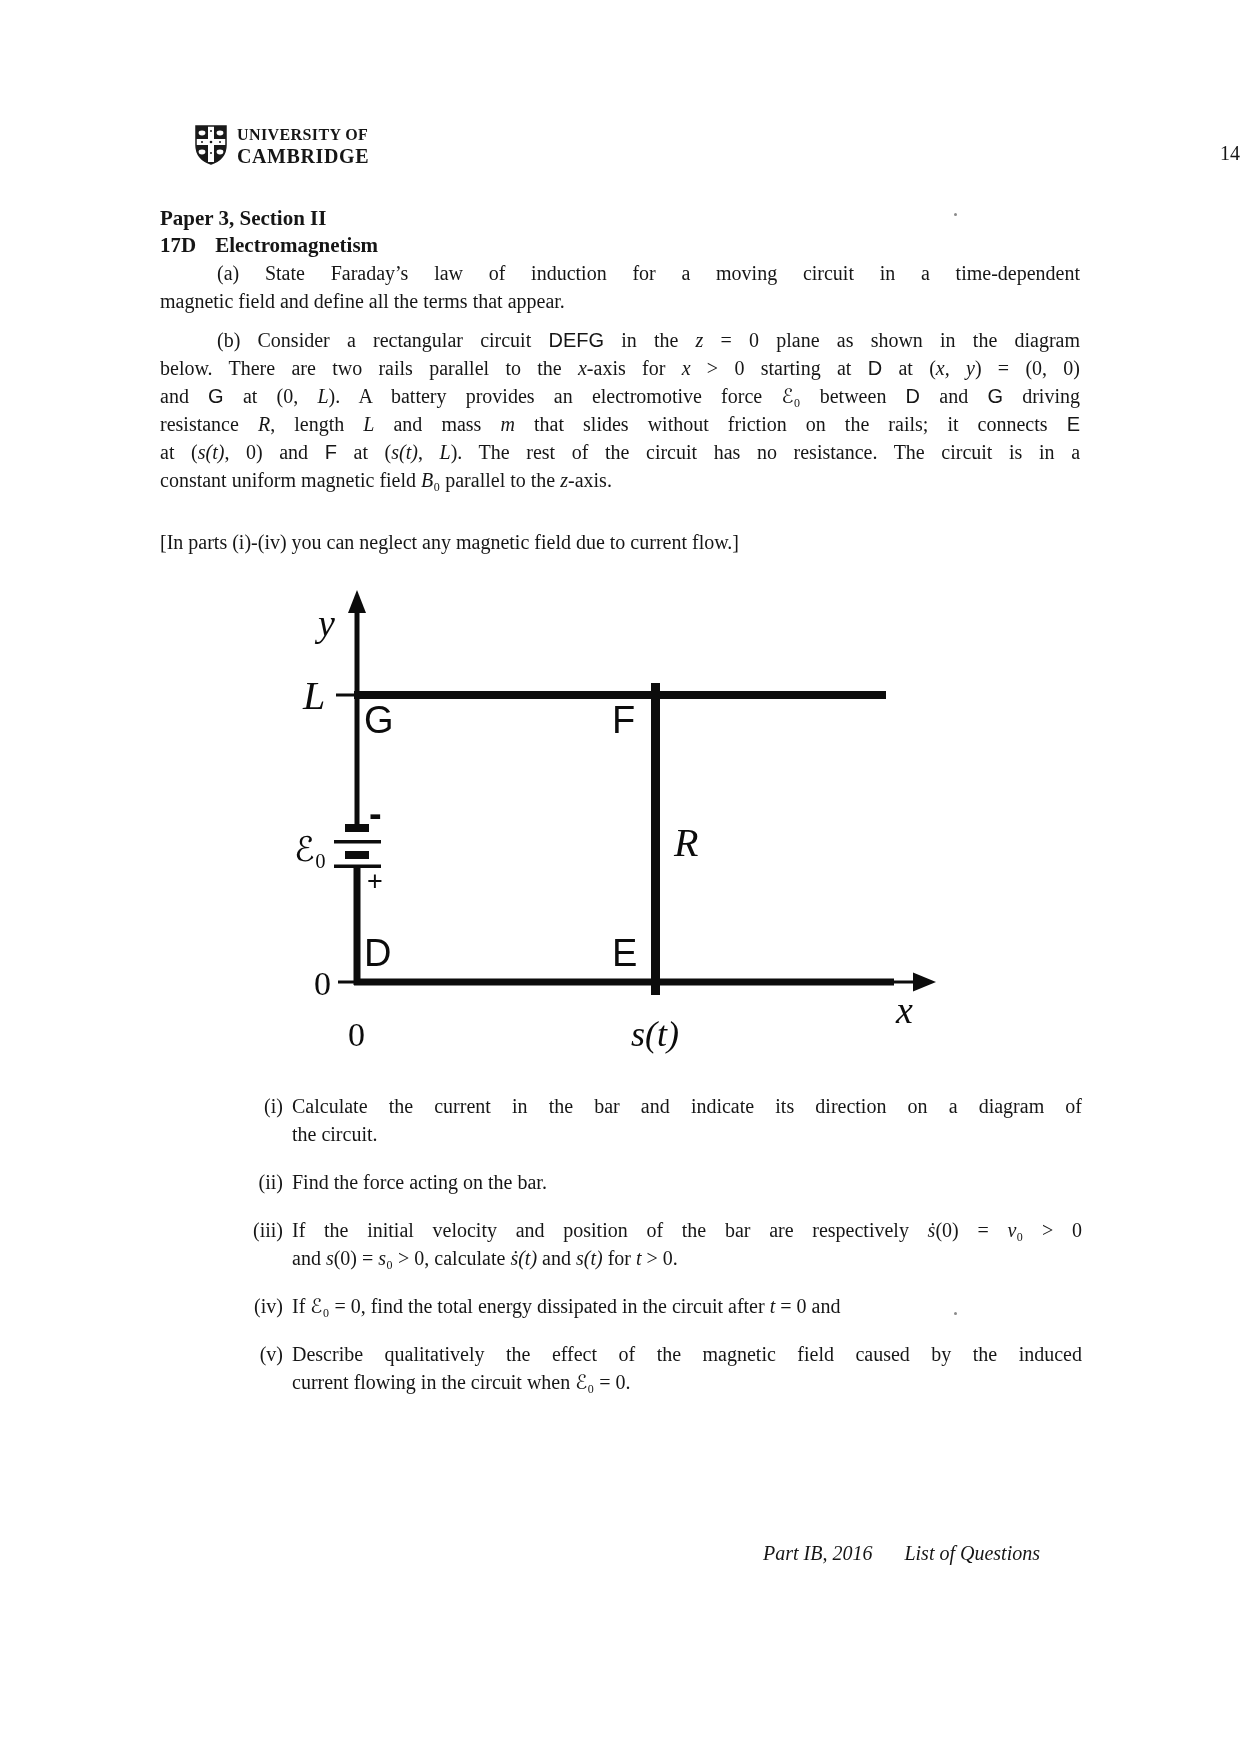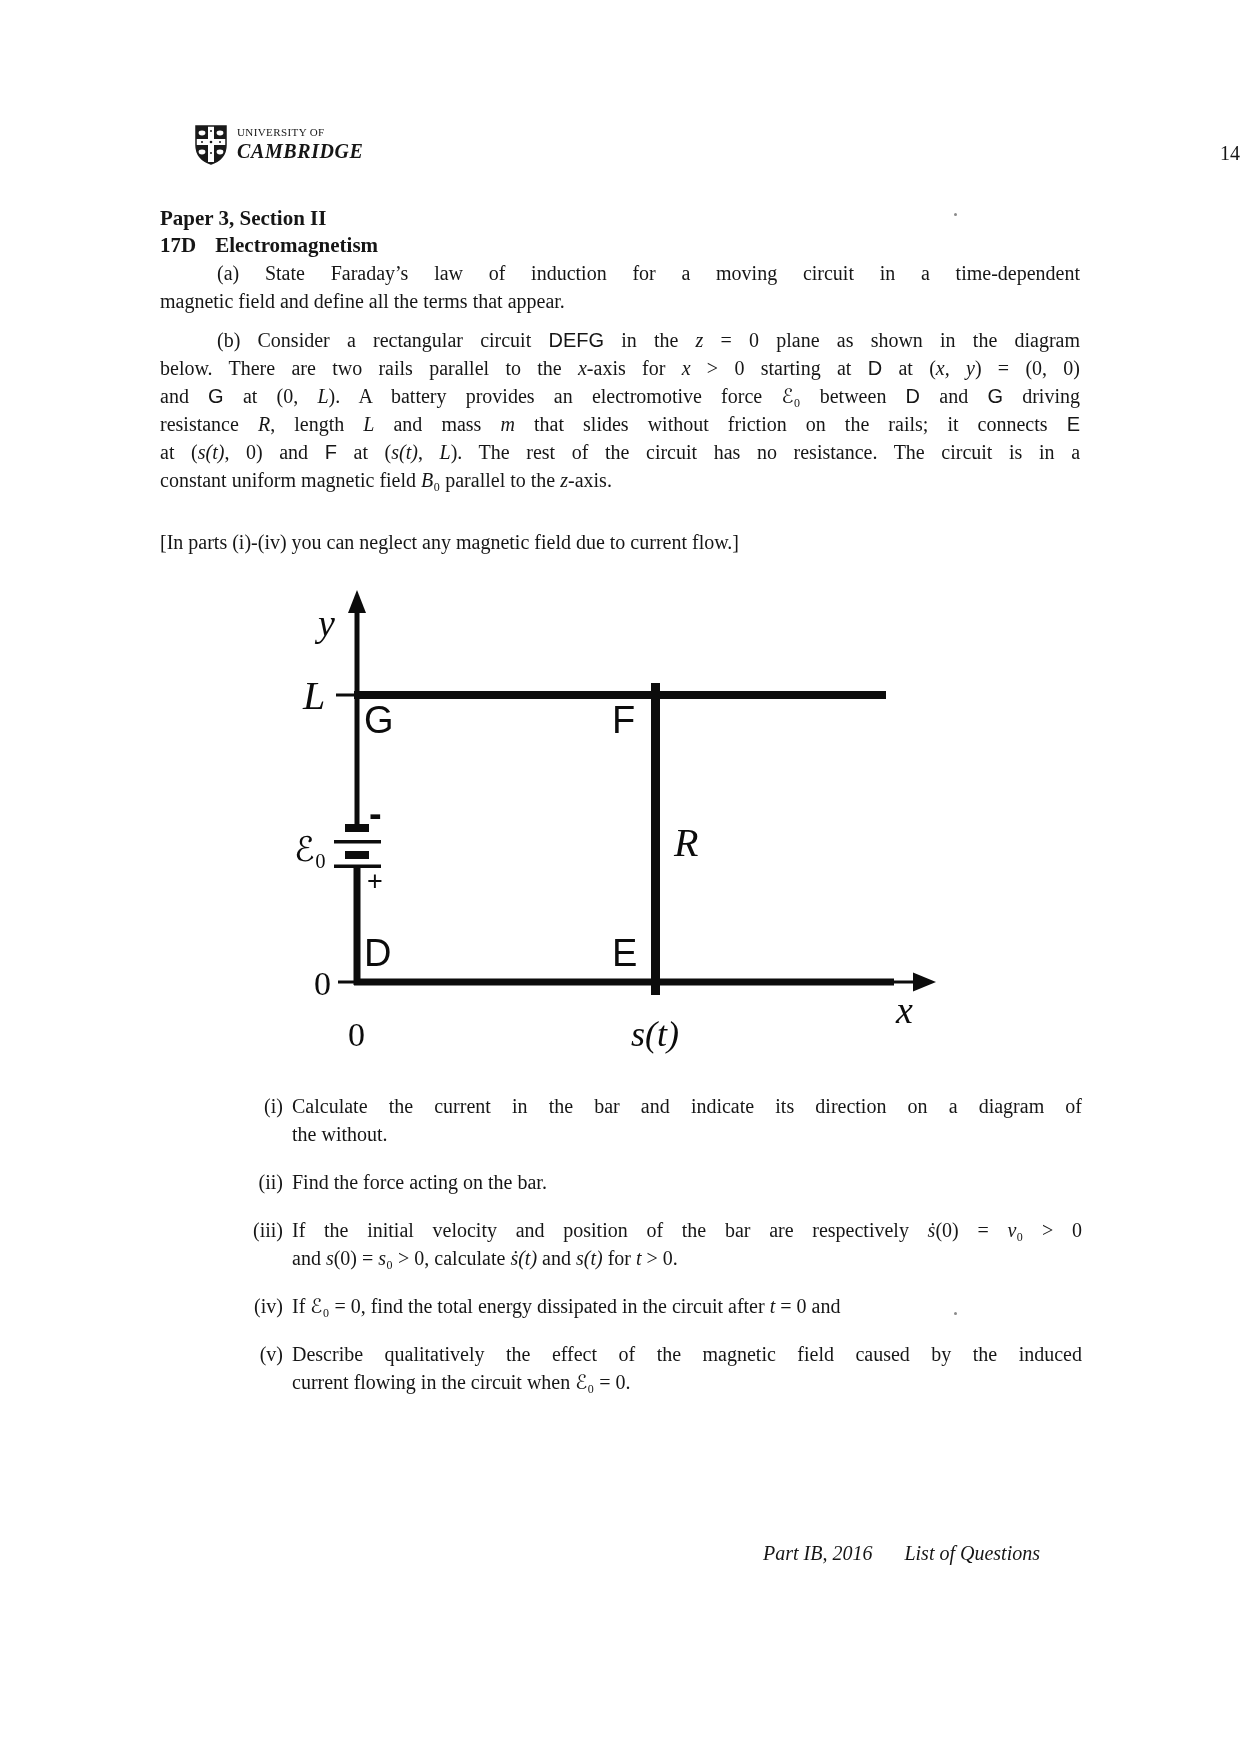--- a/index.html
+++ b/index.html
@@ -6,22 +6,22 @@
   body {
     width:1240px; height:1755px; position:relative; background:#ffffff;
     font-family:"Liberation Serif","DejaVu Serif","DejaVu Sans",serif;
     color:#161616;
   }
   .abs { position:absolute; }
 
   
   #crest { position:absolute; left:195px; top:125px; width:32px; height:40px; }
   #wordmark { position:absolute; left:237px; top:127px; line-height:1; }
-  #wordmark .l1 { font-size:11px; font-weight:normal; letter-spacing:.4px; }
-  #wordmark .l2 { font-size:20px; font-weight:bold; letter-spacing:.6px; margin-top:3px;font-style:italic; }
+  #wordmark .l1 { font-size:16px; font-weight:bold; letter-spacing:.4px; }
+  #wordmark .l2 { font-size:20px; font-weight:bold; letter-spacing:.6px; margin-top:3px; }
   #pagenum { position:absolute; left:0; top:142px; width:1240px; text-align:right; font-size:20px; }
 
   
   #title1 { position:absolute; left:160px; top:206px; font-size:21px; font-weight:bold; }
   #title2 { position:absolute; left:160px; top:233px; font-size:21px; font-weight:bold; }
   #title2 .subject { margin-left:19px; }
 
   
   .para { position:absolute; left:160px; width:920px; font-size:20px; }
   .jline { line-height:28px; text-align:justify; text-align-last:justify; }
@@ -138,21 +138,21 @@
   <text class="t-rm" x="348" y="1046" font-size="34">0</text>
   <text class="t-it" x="631" y="1046" font-size="36">s(t)</text>
   <text class="t-it" x="896" y="1023" font-size="38">x</text>
 </svg>
 
 <div id="questions">
   <div class="q-item">
     <div class="q-label">(i)</div>
     <div class="q-text">
         <div class="jline"><span>Calculate the current in the bar and indicate its direction on a diagram of</span></div>
-        <div class="jline"><span>the without.</span></div>
+        <div class="jline"><span>the circuit.</span></div>
       </div>
   </div>
   <div class="q-item">
     <div class="q-label">(ii)</div>
     <div class="q-text">
         <div class="jline"><span>Find the force acting on the bar.</span></div>
       </div>
   </div>
   <div class="q-item">
     <div class="q-label">(iii)</div>

